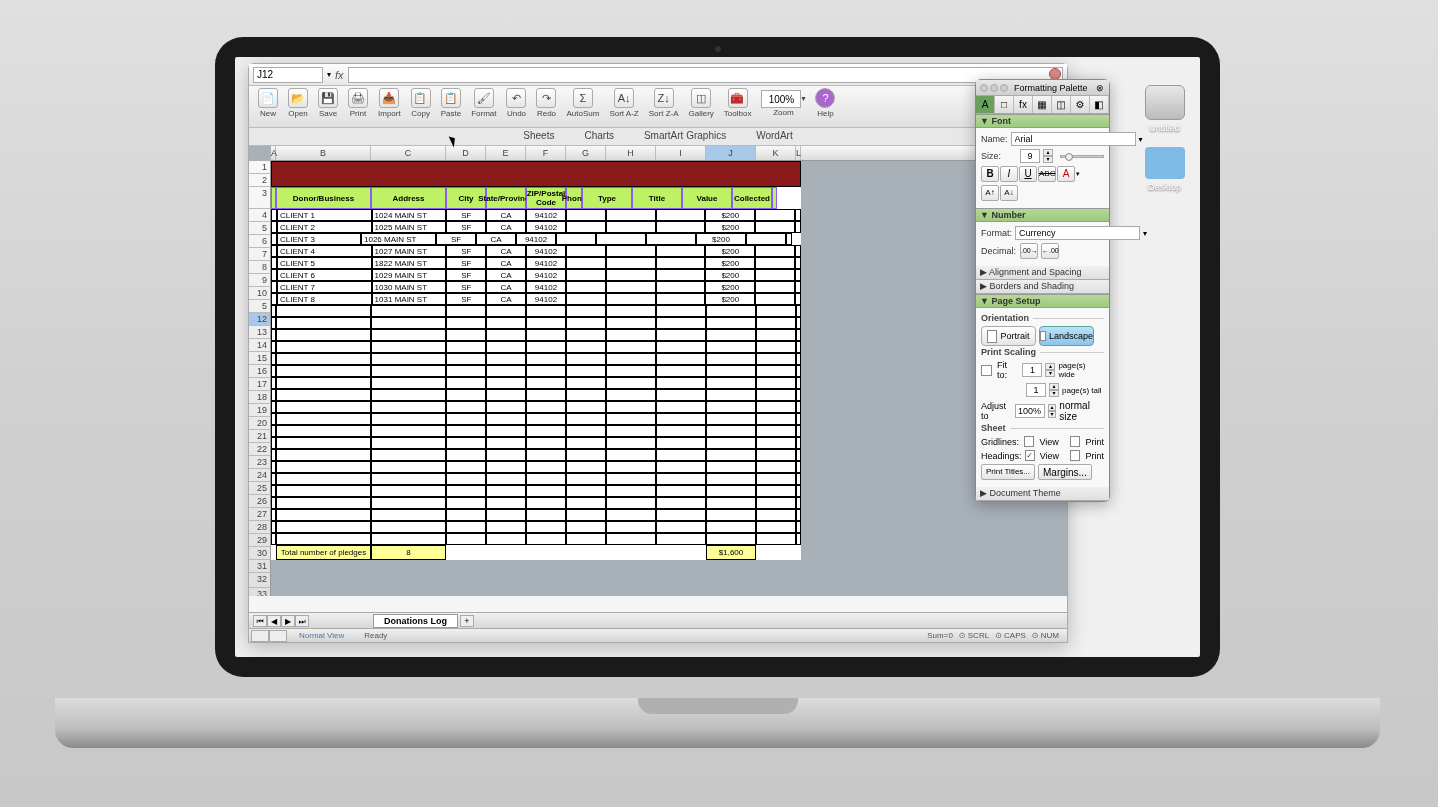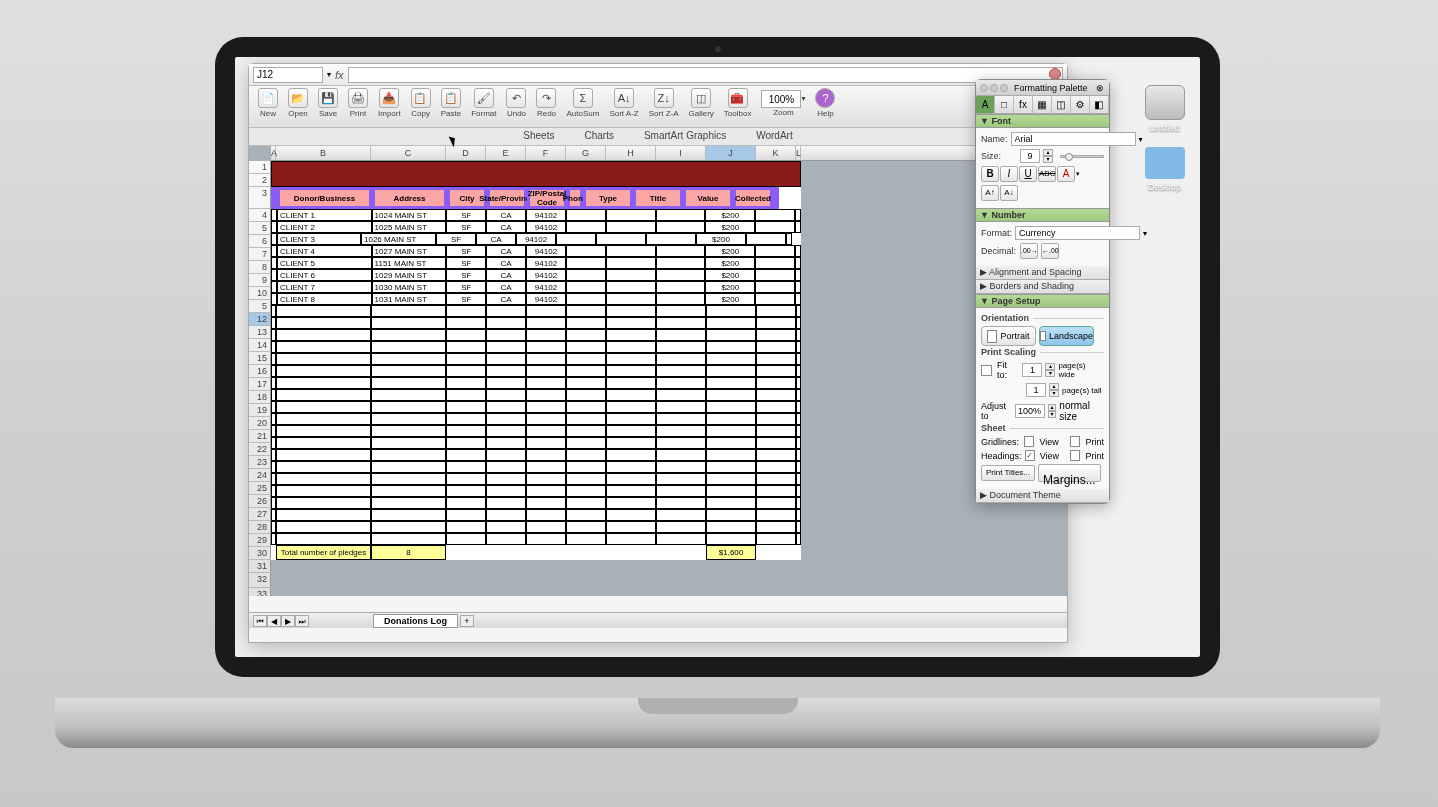--- a/index.html
+++ b/index.html
@@ -73,21 +73,21 @@
 
 .grid-area { position: relative; height: 450px; overflow: hidden; background: #a8b0b8; }
 .col-headers { display: flex; background: linear-gradient(#f8f8f8,#dcdcdc); border-bottom: 1px solid #999; height: 15px; position: absolute; left: 22px; top: 0; right: 0; }
 .col-h { border-right: 1px solid #bbb; text-align: center; font-size: 9px; color: #444; line-height: 14px; }
 .row-headers { position: absolute; left: 0; top: 15px; width: 22px; background: linear-gradient(#f8f8f8,#e0e0e0); }
 .row-h { height: 13px; border-bottom: 1px solid #bbb; border-right: 1px solid #999; text-align: right; padding-right: 3px; font-size: 9px; color: #444; line-height: 12px; }
 .sheet-body { position: absolute; left: 22px; top: 15px; background: #fff; }
 
 .banner-row { height: 26px; background: #8b1a1a; border: 1px solid #000; }
 .header-row { display: flex; height: 22px; }
-.header-cell { background: #fca5a5; border: 3px solid #8b5cf6; font-size: 8px; font-weight: bold; text-align: center; display: flex; align-items: center; justify-content: center; line-height: 9px; }
+.header-cell { background: #bef264; border: 1px solid #8b5cf6; font-size: 8px; font-weight: bold; text-align: center; display: flex; align-items: center; justify-content: center; line-height: 9px; }
 .data-row { display: flex; height: 12px; }
 .data-cell { border: 1px solid #000; font-size: 8px; padding: 0 2px; line-height: 11px; background: #fff; overflow: hidden; white-space: nowrap; }
 .empty-row { display: flex; height: 12px; }
 .empty-cell { border: 1px solid #000; background: #fff; }
 .totals-row .tot-cell { background: #ffff99; border: 1px solid #000; font-size: 8px; text-align: center; line-height: 14px; height: 15px; }
 
 .sheet-tabs { position: absolute; left: 0; right: 0; bottom: 14px; height: 16px; background: linear-gradient(#f0f0f0,#d8d8d8); border-top: 1px solid #aaa; display: flex; align-items: center; font-size: 9px; }
 .nav-arrows { display: flex; gap: 0; padding: 0 4px; }
 .nav-arrows span { width: 14px; height: 12px; border: 1px solid #aaa; background: #eee; text-align: center; font-size: 8px; line-height: 11px;}
 .sheet-tab { background: #fff; border: 1px solid #999; padding: 0 10px; height: 14px; line-height: 13px; font-weight: bold; }
@@ -356,21 +356,21 @@
               <div class="data-cell" style="width:40px;"></div>
               <div class="data-cell" style="width:50px;"></div>
               <div class="data-cell" style="width:50px;"></div>
               <div class="data-cell" style="width:50px;text-align:center;">$200</div>
               <div class="data-cell" style="width:40px;"></div>
               <div class="data-cell" style="width:5px;"></div>
             </div>
             <div class="data-row">
               <div class="data-cell" style="width:5px;"></div>
               <div class="data-cell" style="width:95px;">CLIENT 5</div>
-              <div class="data-cell" style="width:75px;">1151 MAIN ST</div>
+              <div class="data-cell" style="width:75px;">1822 MAIN ST</div>
               <div class="data-cell" style="width:40px;text-align:center;">SF</div>
               <div class="data-cell" style="width:40px;text-align:center;">CA</div>
               <div class="data-cell" style="width:40px;text-align:center;">94102</div>
               <div class="data-cell" style="width:40px;"></div>
               <div class="data-cell" style="width:50px;"></div>
               <div class="data-cell" style="width:50px;"></div>
               <div class="data-cell" style="width:50px;text-align:center;">$200</div>
               <div class="data-cell" style="width:40px;"></div>
               <div class="data-cell" style="width:5px;"></div>
             </div>
@@ -711,20 +711,34 @@
           <span>⏮</span>
           <span>◀</span>
           <span>▶</span>
           <span>⏭</span>
         </div>
         <div style="width:60px;"></div>
         <div class="sheet-tab">Donations Log</div>
         <div class="add-tab">+</div>
       </div>
 
+      <div class="status-bar">
+        <div class="view-btns">
+          <span></span>
+          <span></span>
+        </div>
+        <span class="status-label">Normal View</span>
+        <span class="status-label" style="color:#555;">Ready</span>
+        <div class="status-indicators">
+          <span>Sum=0</span>
+          <span id="ind-0">⊙ SCRL</span>
+          <span id="ind-1">⊙ CAPS</span>
+          <span id="ind-2">⊙ NUM</span>
+        </div>
+      </div>
     </div>
 
     <div class="palette">
       <div class="palette-title">
         <div class="mini-traffic">
             <span></span>
             <span></span>
             <span></span>
           </div>
         <span>Formatting Palette</span>
@@ -847,21 +861,21 @@
           <div class="p-row">
             <span style="width:44px;">Headings:</span>
             <span class="chk">✓</span>
               <span>View</span>
             <span style="width:6px;"></span>
             <span class="chk"></span>
               <span>Print</span>
           </div>
           <div class="p-row">
             <span class="fmt-btn" style="width:auto;padding:0 4px;font-size:8px;">Print Titles...</span>
-            <span class="fmt-btn" style="width:auto;padding:8px 4px;font-size:12px;">Margins...</span>
+            <span class="fmt-btn" style="width:auto;padding:1px 4px;font-size:10px;">Margins...</span>
           </div>
         </div>
       </div>
       <div class="palette-section-c">▶ <span>Document Theme</span></div>
     </div>
 
     <div class="cursor"></div>
   </div>
 </div>
 <div class="laptop-bottom">

